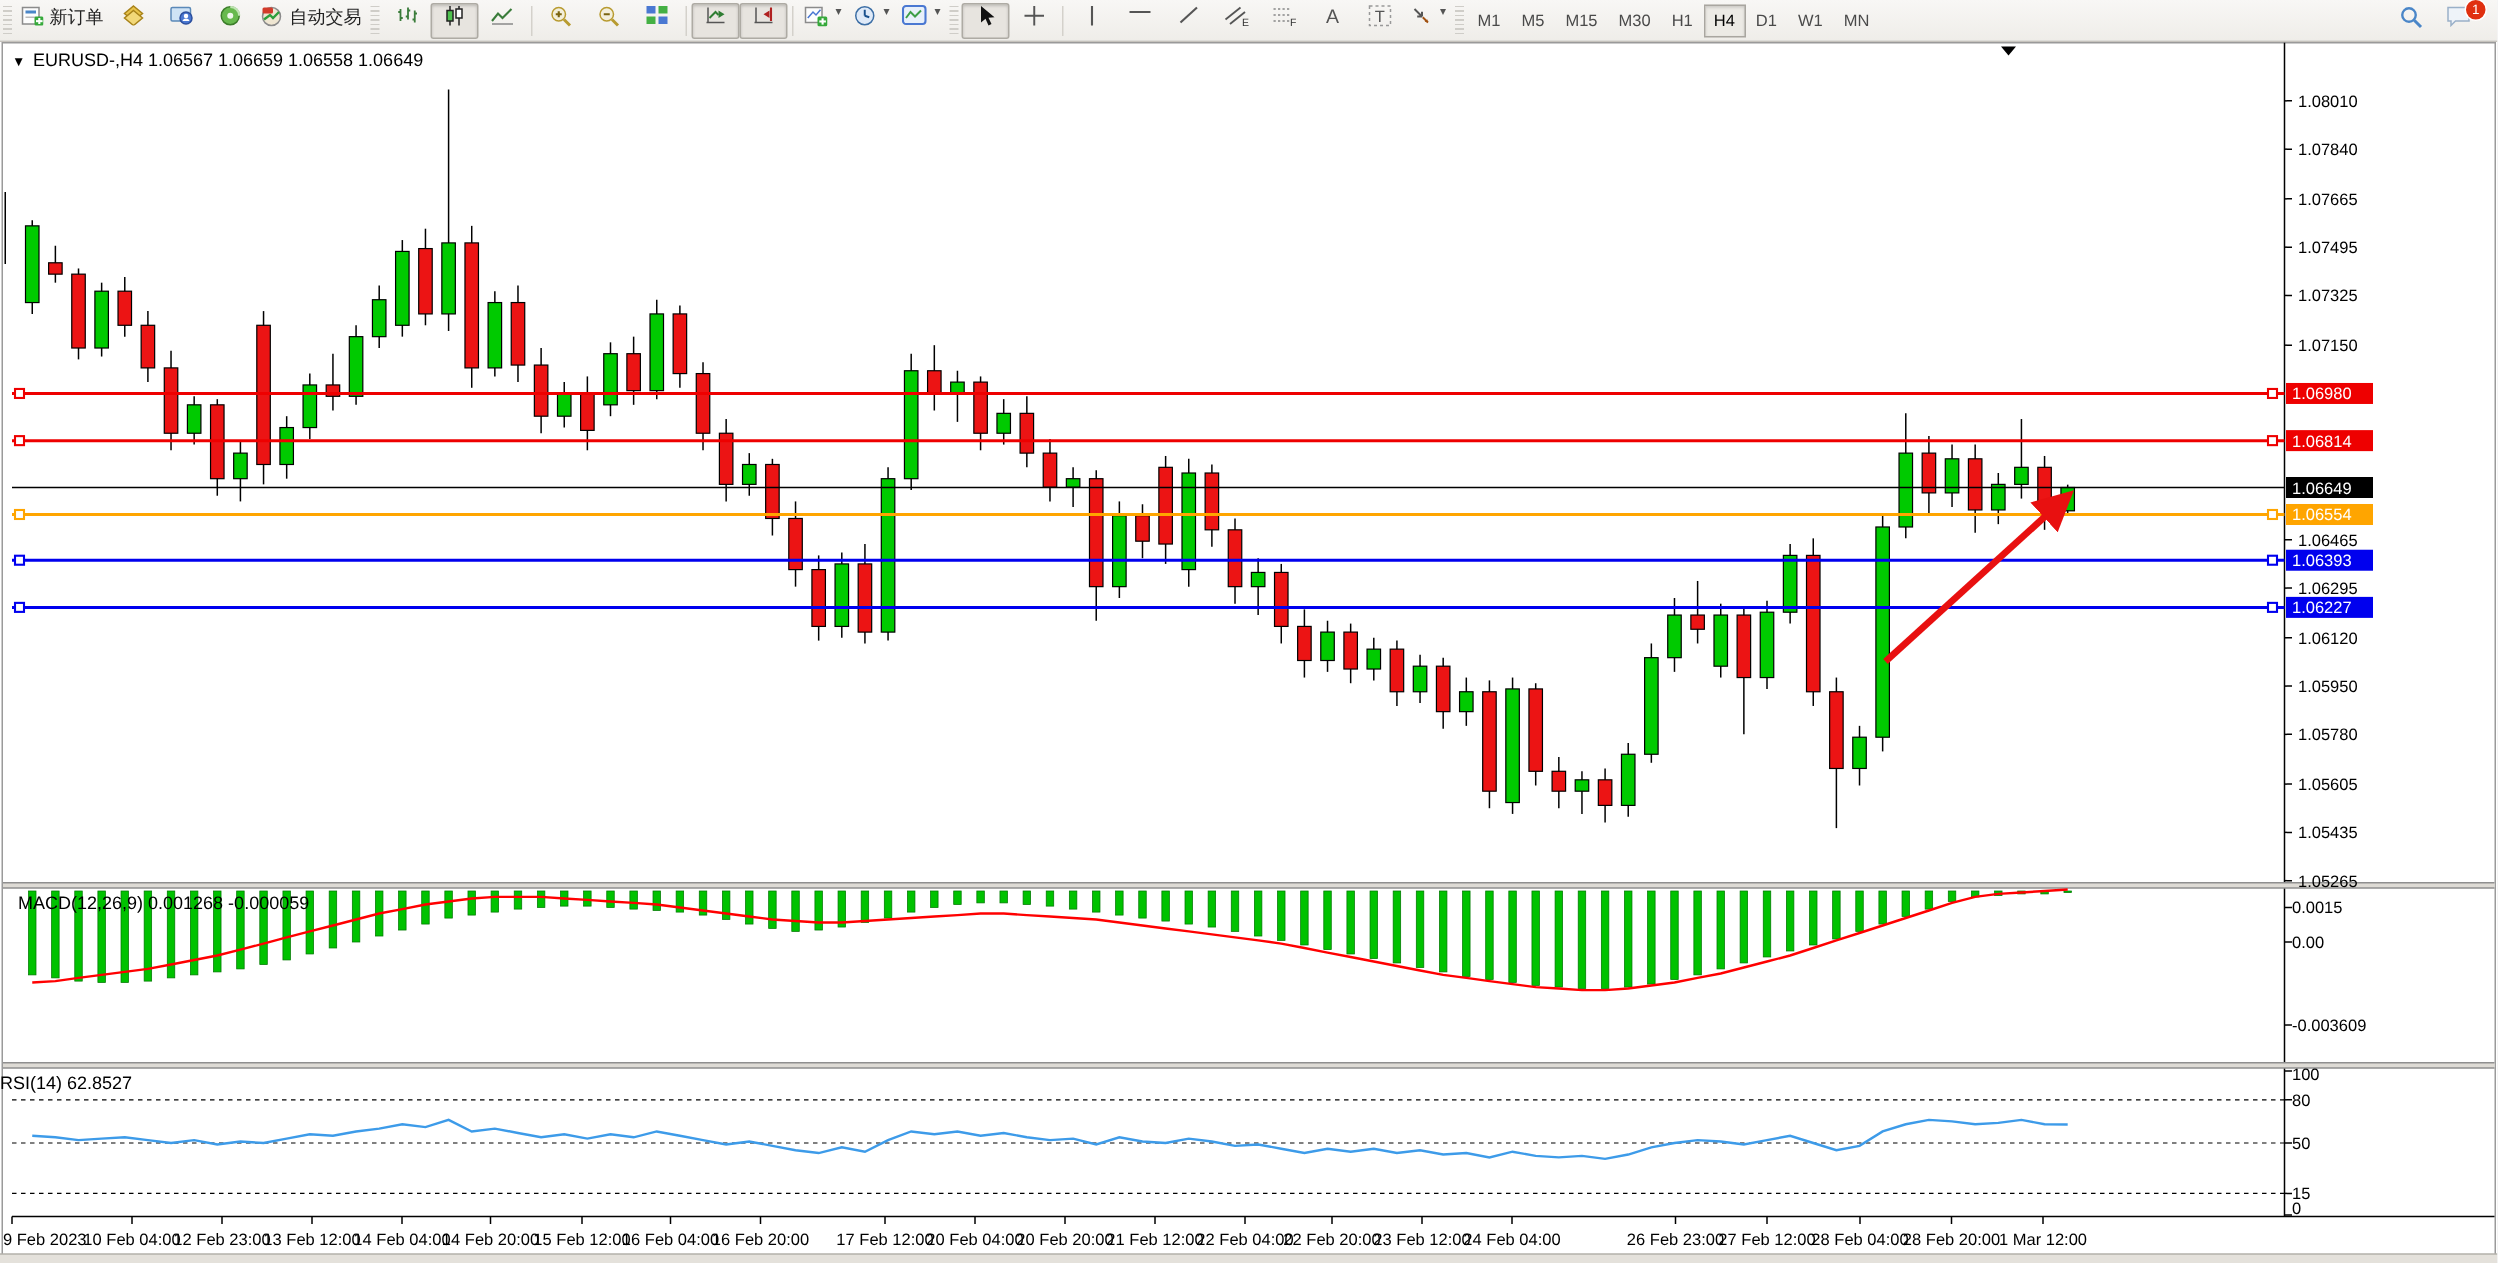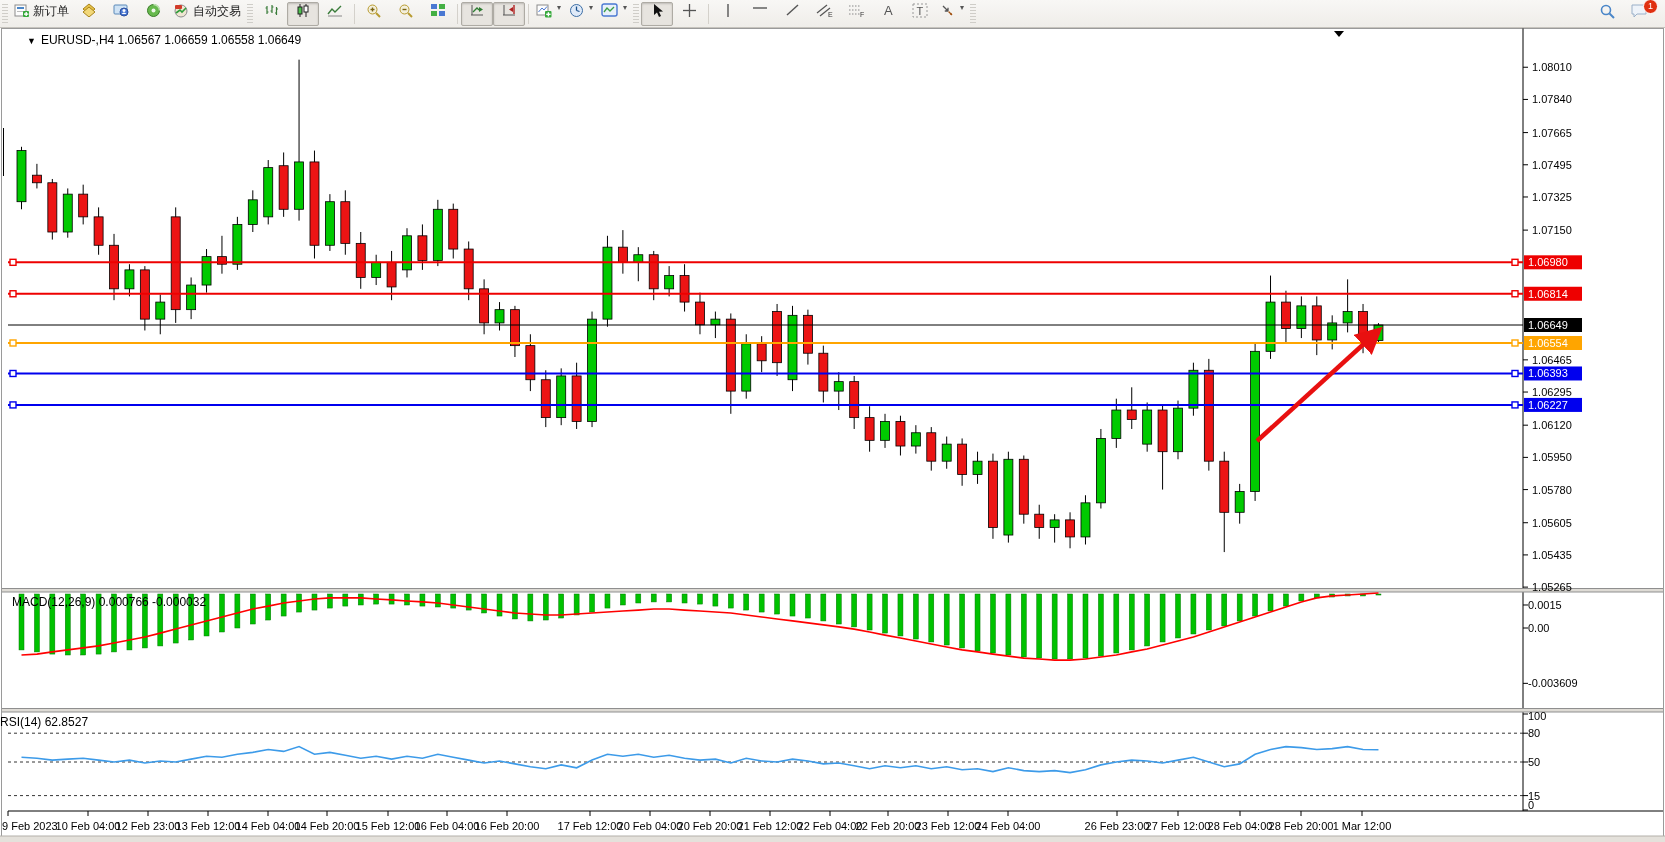--- a/index.html
+++ b/index.html
@@ -13,21 +13,21 @@
     padding:0 3px;border:1px solid transparent;border-radius:2px;cursor:default;}
   .tbtn.pressed{background:#e7e4df;border:1px solid #aeaba4;box-shadow:inset 0 1px 2px rgba(0,0,0,.18);}
   .tbtn .lbl{white-space:nowrap;}
   .tfbtn{height:20px;padding:0 6px;font-size:11px;color:#4a4a4a;border:1px solid transparent;display:flex;align-items:center;}
   .tfbtn.pressed{background:#eceae5;border:1px solid #a9a6a0;box-shadow:inset 0 1px 2px rgba(0,0,0,.15);color:#000;}
   .caret{font-size:8px;color:#555;margin-left:1px;}
   .badge{position:absolute;right:-4px;top:-4px;background:#e03010;color:#fff;border-radius:50%;
     width:13px;height:13px;font-size:9px;display:flex;align-items:center;justify-content:center;border:1px solid #fff;}
   
   .ovl{position:absolute;z-index:3;color:#000;}
-  #chart-title{left:27px;top:33px;font-size:12px;}
+  #chart-title{left:8px;top:33px;font-size:12px;}
   #chart-title .dd{font-size:9px;margin-right:5px;}
   #macd-title{left:12px;top:595px;font-size:12px;}
   #rsi-title{left:0;top:715px;font-size:12px;}
   svg text{font-family:"Liberation Sans",sans-serif;}
 </style>
 </head>
 <body>
 
 <div id="stage">
 
@@ -232,20 +232,31 @@
     <div class="tbtn">
       <svg width="15" height="14">
         <path d="M3 3 L8 8 M8 8 L8 4.8 M8 8 L4.8 8" stroke="#555" stroke-width="1.3" fill="none"></path>
         <path d="M12 12 L8.5 8.5" stroke="#a05010" stroke-width="1.3"></path>
         <polygon points="12,12 9.8,11.5 11.5,9.8" fill="#a05010"></polygon>
       </svg>
       <span class="caret">▾</span>
     </div>
 
     <div class="tgrip"></div>
+    <div id="tf-group" style="display:flex;align-items:center;">
+        <div class="tfbtn">M1</div>
+        <div class="tfbtn">M5</div>
+        <div class="tfbtn">M15</div>
+        <div class="tfbtn">M30</div>
+        <div class="tfbtn">H1</div>
+        <div class="tfbtn pressed">H4</div>
+        <div class="tfbtn">D1</div>
+        <div class="tfbtn">W1</div>
+        <div class="tfbtn">MN</div>
+      </div>
 
     <div style="flex:1"></div>
 
     <div class="tbtn">
       <svg width="17" height="17">
         <circle cx="7" cy="7" r="4.5" fill="none" stroke="#4a86c8" stroke-width="1.6"></circle>
         <line x1="10.5" y1="10.5" x2="15" y2="15" stroke="#4a86c8" stroke-width="2"></line>
       </svg>
     </div>
     <div class="tbtn" style="position:relative;margin-right:10px;">
@@ -673,18 +684,18 @@
         <text x="1362" y="830" font-size="11" fill="#000" text-anchor="middle">1 Mar 12:00</text>
       </g>
       <rect x="0" y="836" width="1665" height="6" fill="#e4e1db"></rect>
       <line x1="0" y1="836" x2="1665" y2="836" stroke="#b3b0aa"></line>
     </svg>
 
   <div class="ovl" id="chart-title">
     <span class="dd">▼</span><span>EURUSD-,H4  1.06567 1.06659 1.06558 1.06649</span>
   </div>
   <div class="ovl" id="macd-title">
-    <span>MACD(12,26,9) 0.000766 -0.000032</span>
+    <span>MACD(12,26,9) 0.001268 -0.000059</span>
   </div>
   <div class="ovl" id="rsi-title">
     <span>RSI(14) 62.8527</span>
   </div>
 </div>
 
 </body></html>

